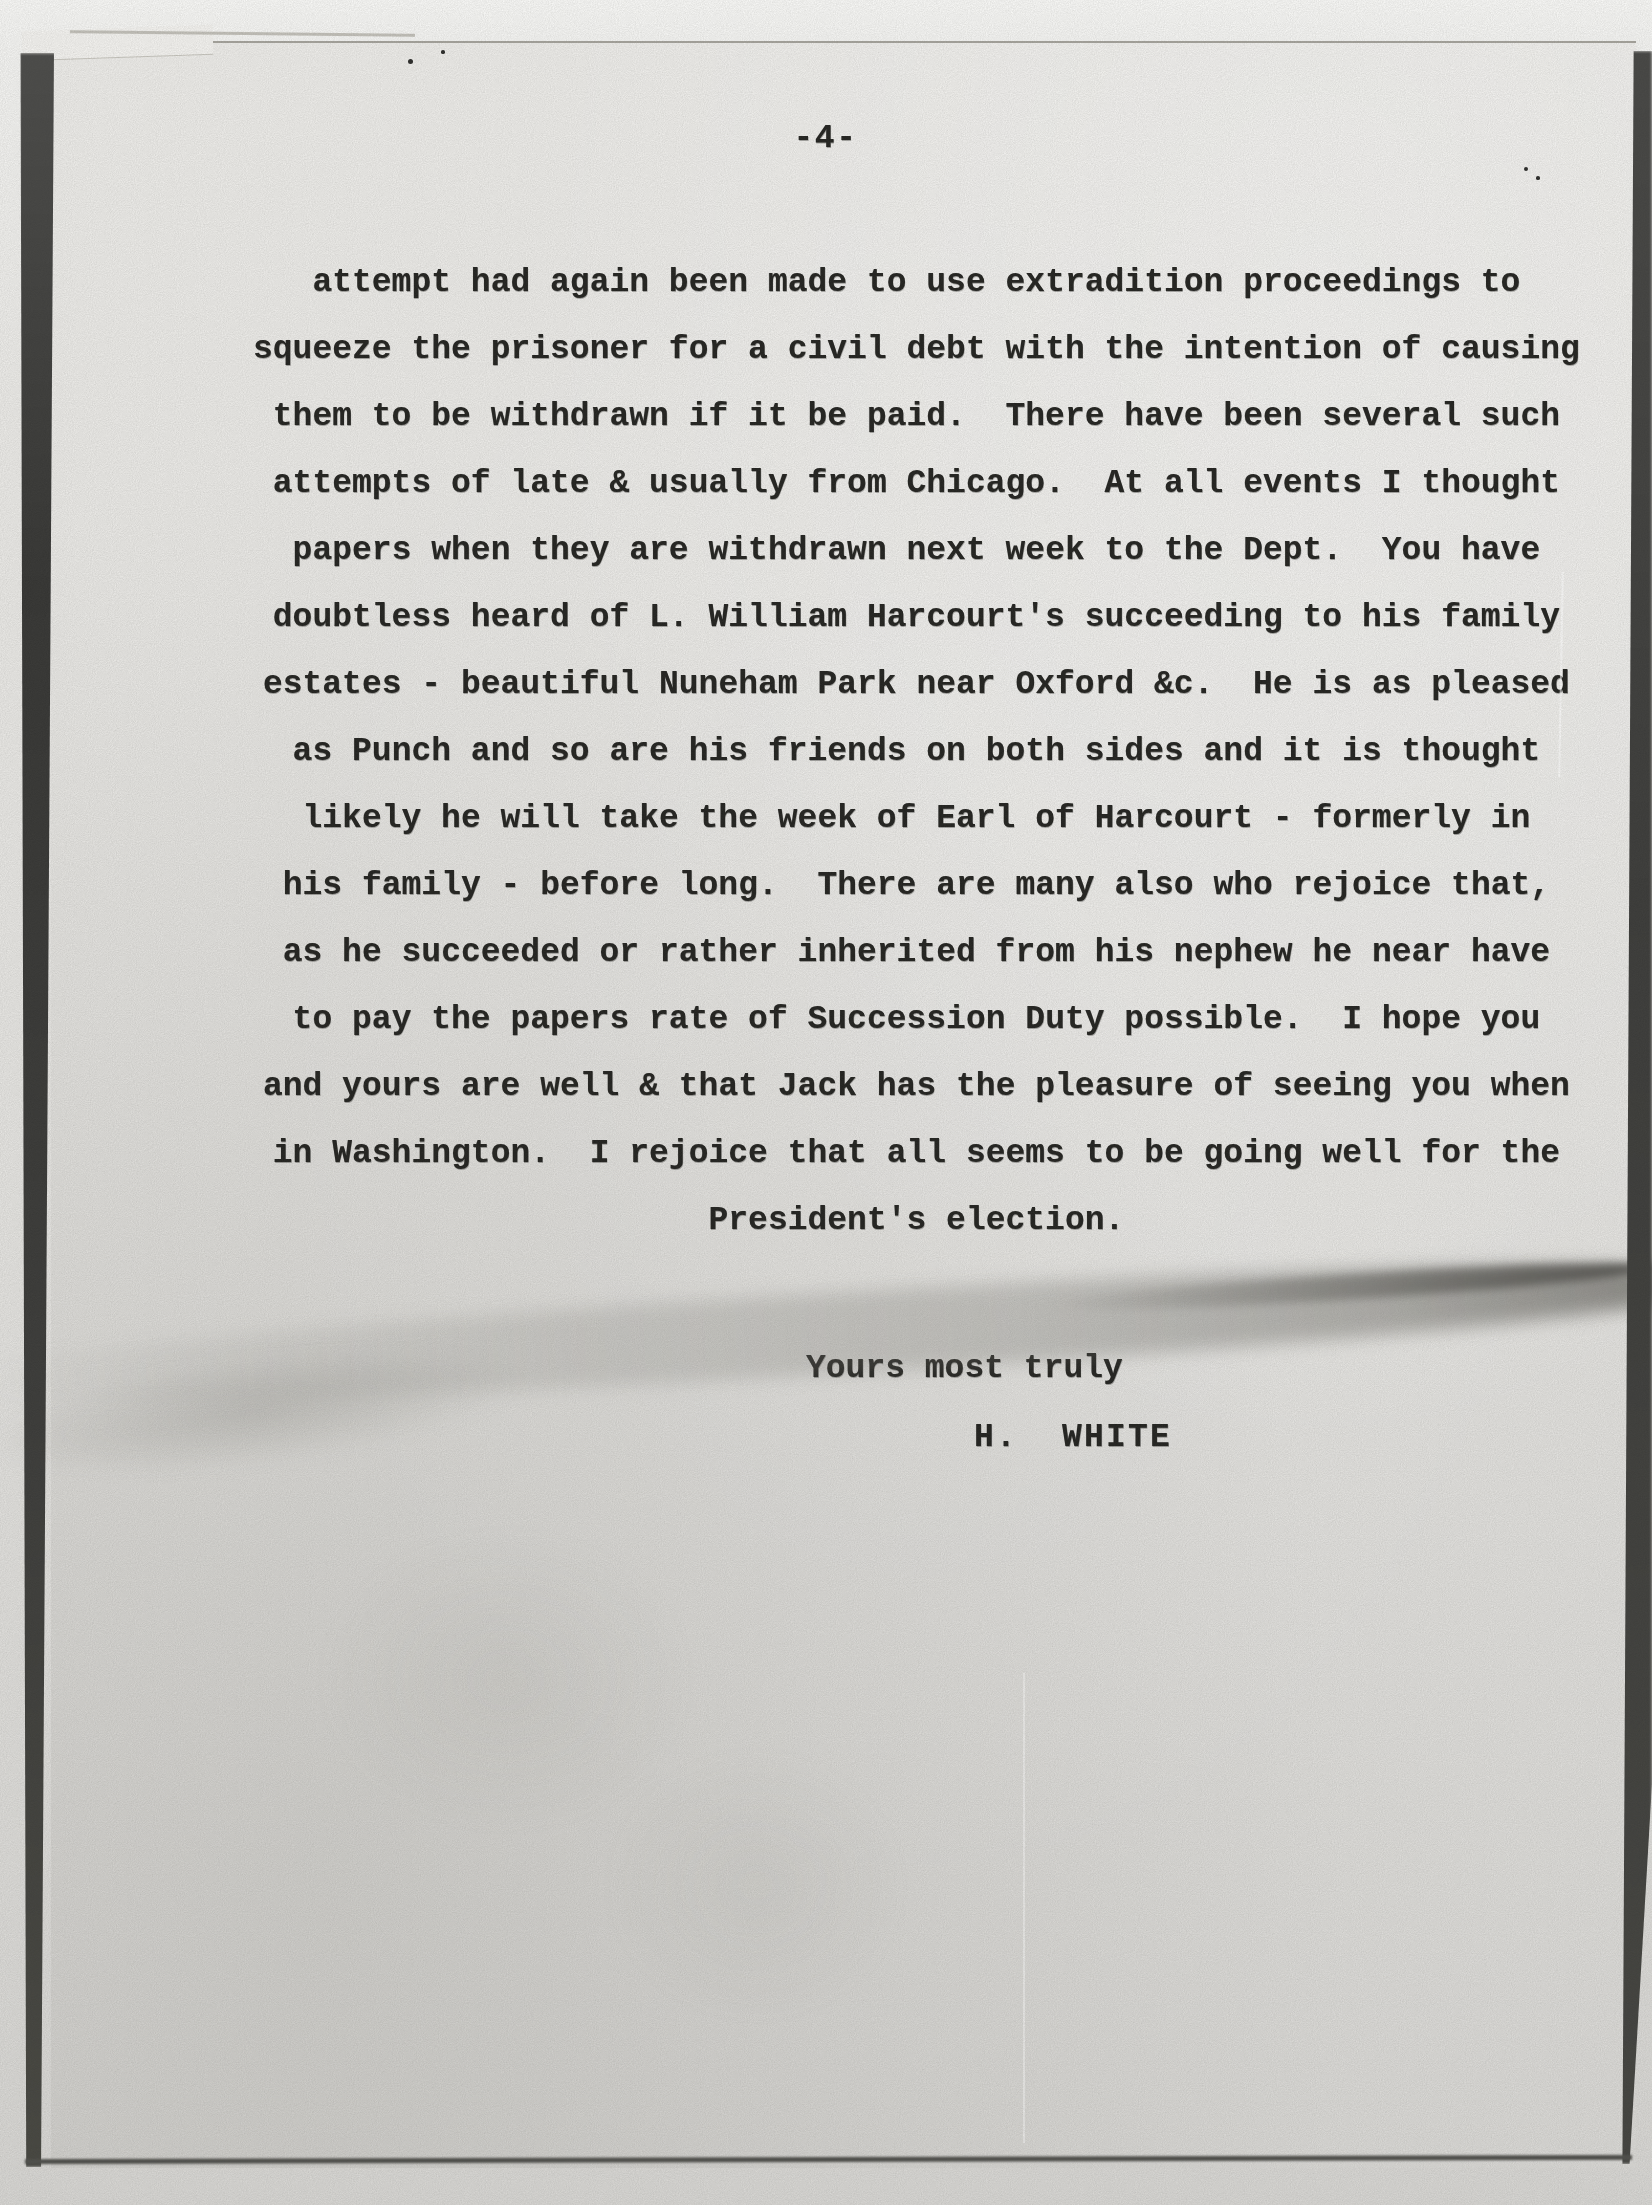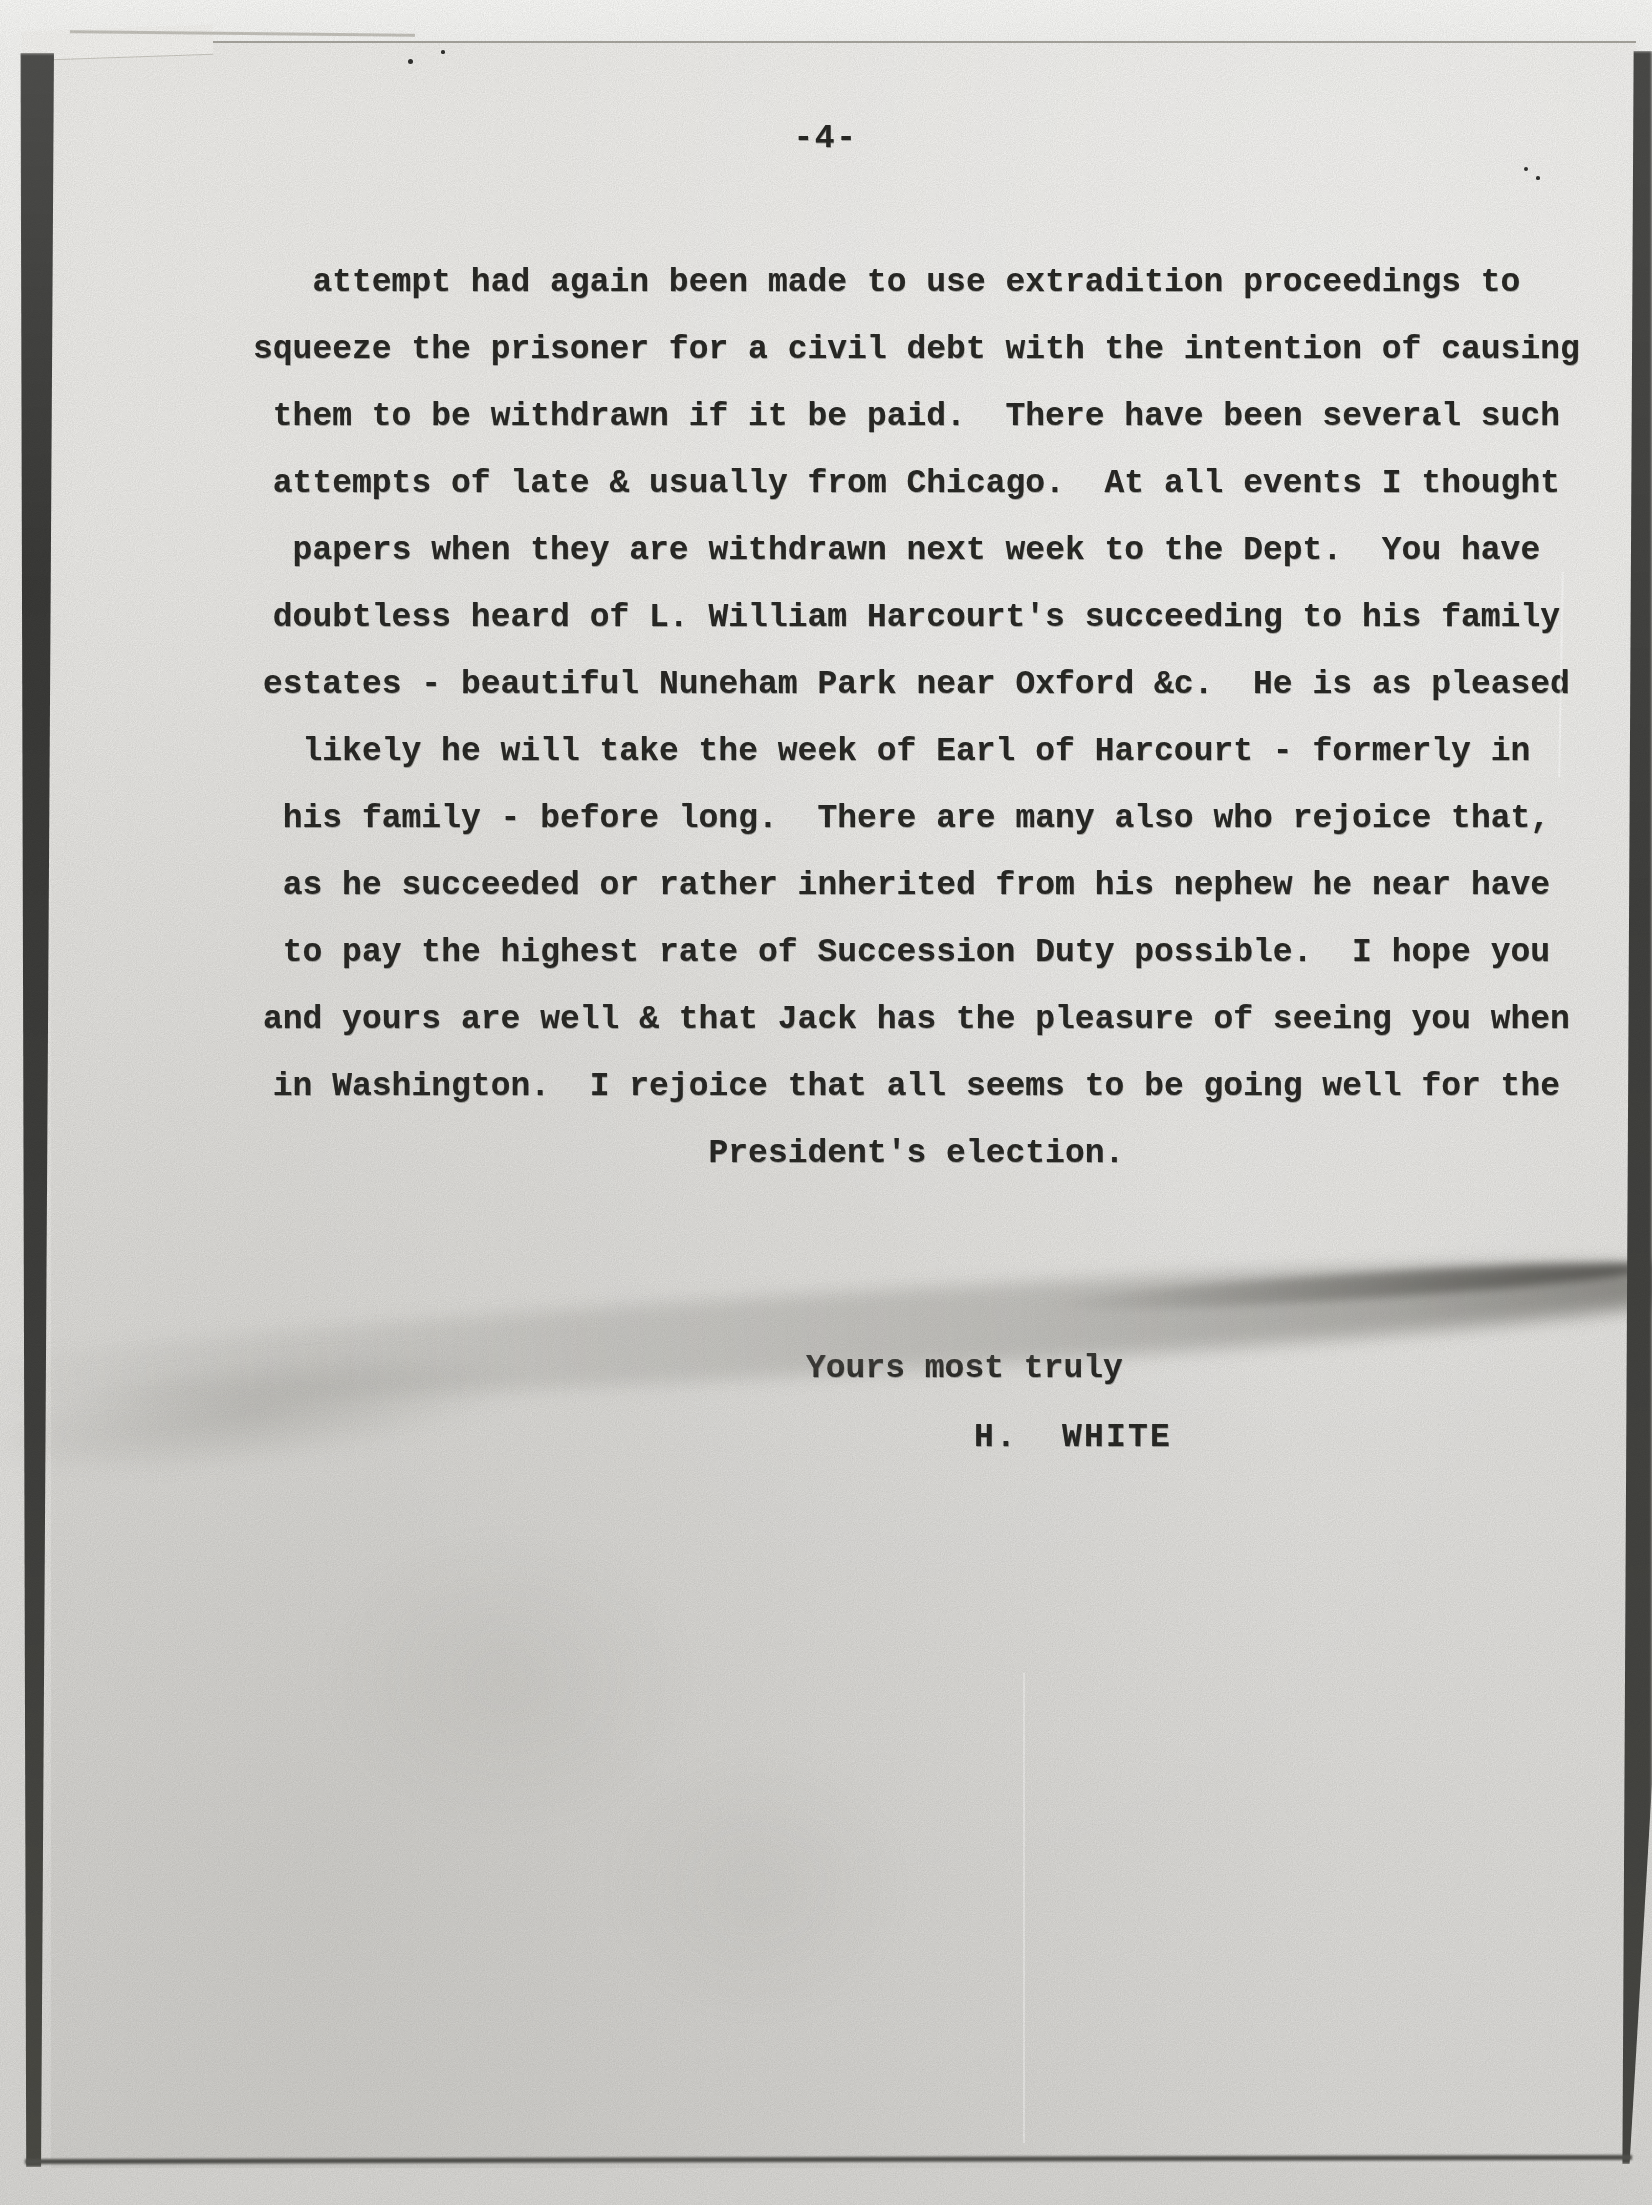--- a/index.html
+++ b/index.html
@@ -97,24 +97,25 @@
 <div class="page-number txt">-4-</div>
 
 <div class="letter-body">
   <div class="letter-line txt">attempt had again been made to use extradition proceedings to</div>
   <div class="letter-line txt">squeeze the prisoner for a civil debt with the intention of causing</div>
   <div class="letter-line txt">them to be withdrawn if it be paid.  There have been several such</div>
   <div class="letter-line txt">attempts of late &amp; usually from Chicago.  At all events I thought</div>
   <div class="letter-line txt">papers when they are withdrawn next week to the Dept.  You have</div>
   <div class="letter-line txt">doubtless heard of L. William Harcourt's succeeding to his family</div>
   <div class="letter-line txt">estates - beautiful Nuneham Park near Oxford &amp;c.  He is as pleased</div>
+  <div class="letter-line txt">as Punch and so are his friends on both sides and it is thought</div>
   <div class="letter-line txt">likely he will take the week of Earl of Harcourt - formerly in</div>
   <div class="letter-line txt">his family - before long.  There are many also who rejoice that,</div>
   <div class="letter-line txt">as he succeeded or rather inherited from his nephew he near have</div>
-  <div class="letter-line txt">to pay the highest rate of Succession Duty possible.  I hope you</div>
+  <div class="letter-line txt">to pay the papers rate of Succession Duty possible.  I hope you</div>
   <div class="letter-line txt">and yours are well &amp; that Jack has the pleasure of seeing you when</div>
   <div class="letter-line txt">in Washington.  I rejoice that all seems to be going well for the</div>
   <div class="letter-line txt">President's election.</div>
 </div>
 
 <div class="closing txt">Yours most truly</div>
 <div class="signature txt">H.  WHITE</div>
 
 <div class="crease-band"></div>
 <div class="crease-dark"></div>

